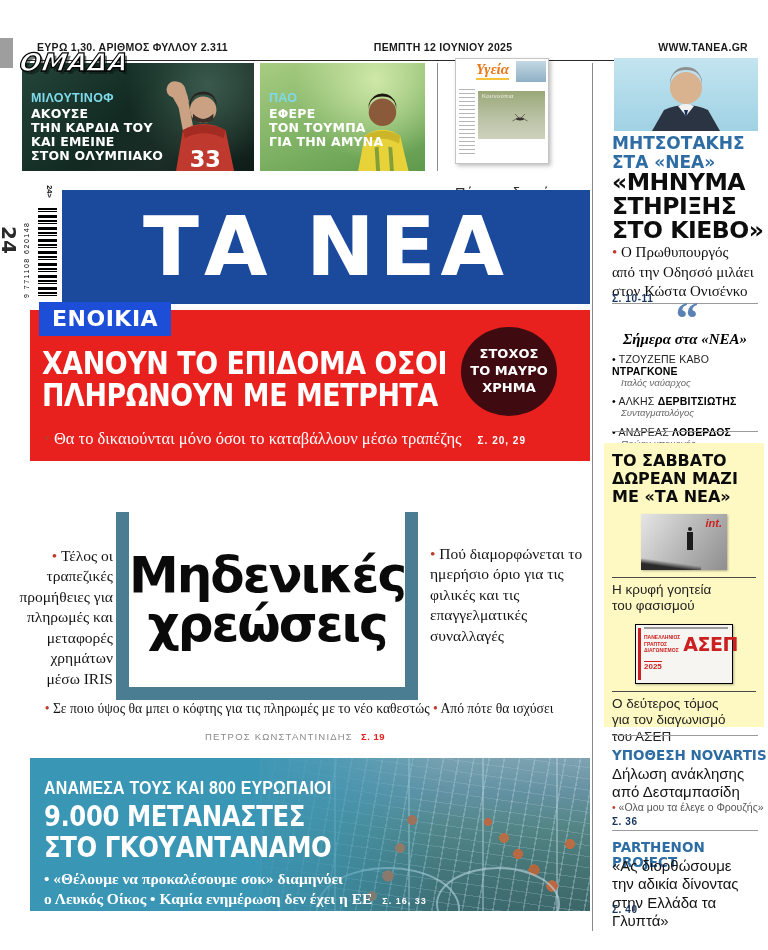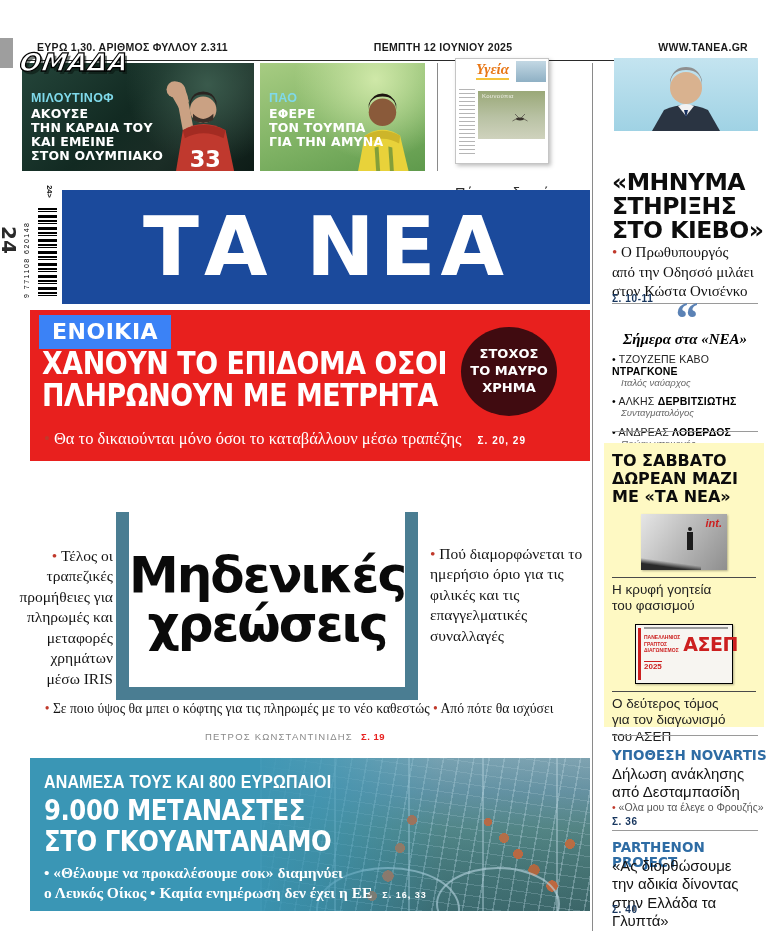--- a/index.html
+++ b/index.html
@@ -56,22 +56,22 @@
   .bc-bars{position:absolute;right:1px;top:12px;width:19px;height:88px;
     background:repeating-linear-gradient(180deg,#000 0 2px,#fff 2px 3px,#000 3px 4px,#fff 4px 7px,#000 7px 10px,#fff 10px 12px);}
   .bc-num{position:absolute;left:-1px;top:6px;font-size:7px;color:#000;writing-mode:vertical-rl;
           transform:rotate(180deg);letter-spacing:1.5px;height:96px;}
   .bc-flag{position:absolute;right:2px;top:-9px;font-size:7.5px;font-weight:bold;transform:rotate(90deg);}
   .edge24{left:-5px;top:228px;font-size:20px;font-weight:bold;color:#2a2a2a;transform:rotate(90deg);
           font-family:"DejaVu Sans",sans-serif;}
 
   
   .redband{left:30px;top:310px;width:560px;height:151px;background:#e8201e;}
-  .enoikia{position:absolute;left:9px;top:-8px;background:#3b82f6;color:#fff;font-weight:bold;
-           font-size:22px;padding:4px 13px 5px;letter-spacing:.5px;font-family:"DejaVu Sans",sans-serif;margin-top:13px;}
+  .enoikia{position:absolute;left:9px;top:-8px;background:#1d4ed8;color:#fff;font-weight:bold;
+           font-size:22px;padding:4px 13px 5px;letter-spacing:.5px;font-family:"DejaVu Sans",sans-serif;}
   .r-head{position:absolute;left:12px;top:37px;color:#fff;font-family:"DejaVu Sans",sans-serif;
           font-weight:bold;font-size:32px;line-height:1.0;letter-spacing:-.5px;}
   .r-circle{position:absolute;right:33px;top:17px;width:96px;height:89px;border-radius:50%;
             background:#400b10;display:flex;flex-direction:column;align-items:center;justify-content:center;
             color:#fff;font-weight:bold;font-size:13px;line-height:1.3;text-align:center;
             font-family:"DejaVu Sans",sans-serif;}
   .r-bullet{position:absolute;left:14px;bottom:12px;color:#fff;font-family:"Liberation Serif",serif;
             font-size:16.5px;}
   .r-bullet .pg{font-family:"Liberation Sans",sans-serif;font-weight:bold;font-size:10px;
                 letter-spacing:1px;margin-left:16px;}
@@ -108,21 +108,21 @@
       radial-gradient(circle 8px at 274px 112px,#d85818 70%,transparent 72%),
       radial-gradient(circle 8px at 292px 128px,#e6591a 70%,transparent 72%),
       radial-gradient(circle 7px at 310px 86px,#e06020 70%,transparent 72%),
       repeating-linear-gradient(100deg,rgba(225,232,236,.35) 0 1.5px,transparent 1.5px 15px),
       repeating-linear-gradient(8deg,rgba(200,210,214,.28) 0 1px,transparent 1px 11px),
       repeating-linear-gradient(90deg,rgba(228,233,236,.45) 0 2px,transparent 2px 74px),
       linear-gradient(180deg,#93a7b0 0%,#72909c 22%,#5b7f75 46%,#4a6b62 70%,#3c5852 100%);}
   .g-wire{position:absolute;border:2px solid rgba(225,230,233,.65);border-radius:50%;background:transparent;}
   .g-tint{position:absolute;inset:0;
     background:linear-gradient(90deg,#3a96b5 36%,rgba(58,150,181,.8) 52%,rgba(58,150,181,.3) 74%,rgba(58,150,181,.22) 100%);}
-  .g-text{position:absolute;left:14px;top:13px;color:#fff;}
+  .g-text{position:absolute;left:14px;top:19px;color:#fff;}
   .g-kick{font-size:19px;font-weight:bold;letter-spacing:.2px;margin-bottom:2px;}
   .g-head{font-family:"DejaVu Sans",sans-serif;font-weight:bold;font-size:29px;line-height:1.06;letter-spacing:-.5px;}
   .g-bul{margin-top:7px;font-family:"Liberation Serif",serif;font-size:15.5px;line-height:1.25;font-weight:bold;}
   .g-bul .pg{font-family:"Liberation Sans",sans-serif;font-weight:bold;font-size:9px;letter-spacing:1px;margin-left:10px;}
 
   
   .mphoto{left:614px;top:58px;width:144px;height:73px;background:linear-gradient(180deg,#c4e4f0 0%,#9fd2e4 100%);overflow:hidden;}
   .rc-kick{color:#2e6ca4;font-weight:bold;font-size:17px;line-height:1.12;font-family:"DejaVu Sans",sans-serif;}
   .m-kick{left:612px;top:134px;}
   .m-head{left:612px;top:170px;font-family:"DejaVu Sans",sans-serif;font-weight:bold;font-size:23.5px;
@@ -313,20 +313,24 @@
   <div class="abs mphoto">
     <svg viewBox="0 0 144 73" style="width:144px;height:73px;">
       <circle cx="72" cy="30" r="16" fill="#d9b28f"></circle>
       <path d="M56 28 Q56 12 72 12 Q88 12 88 28 L88 22 Q84 9 72 9 Q60 9 56 22 Z" fill="#8f8f8f"></path>
       <path d="M38 73 L50 52 Q72 42 94 52 L106 73 Z" fill="#2a3442"></path>
       <path d="M64 48 L72 58 L80 48 Q72 44 64 48 Z" fill="#f2f2f2"></path>
       <path d="M70 52 L72 60 L74 52 Z" fill="#18305e"></path>
     </svg>
   </div>
 
+  <div class="abs rc-kick m-kick">
+    <div>ΜΗΤΣΟΤΑΚΗΣ</div>
+    <div>ΣΤΑ «ΝΕΑ»</div>
+  </div>
   <div class="abs m-head">
     <div>«ΜΗΝΥΜΑ</div>
     <div>ΣΤΗΡΙΞΗΣ</div>
     <div>ΣΤΟ ΚΙΕΒΟ»</div>
   </div>
   <div class="abs m-bullet">
     <div class="rdot">Ο Πρωθυπουργός</div>
     <div>από την Οδησσό μιλάει</div>
     <div>στον Κώστα Ονισένκο</div>
   </div>

